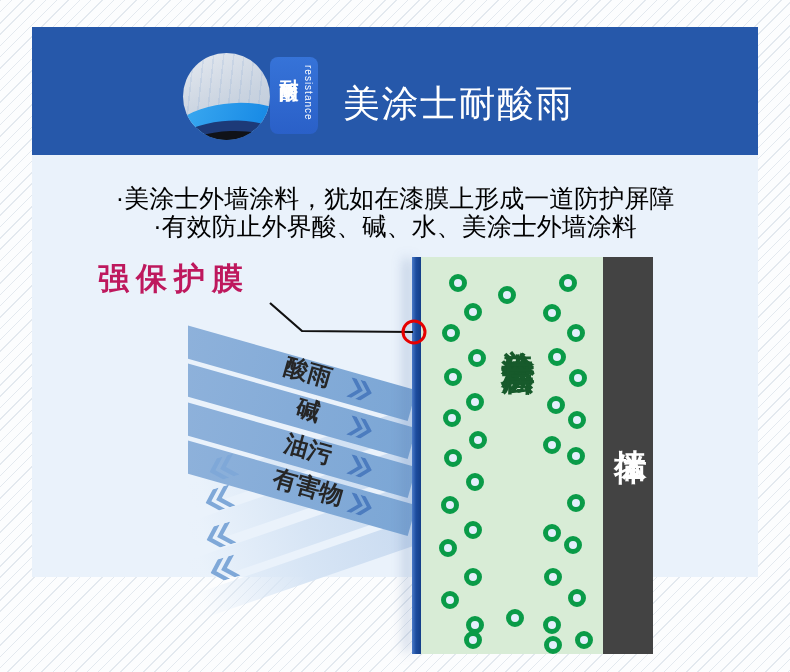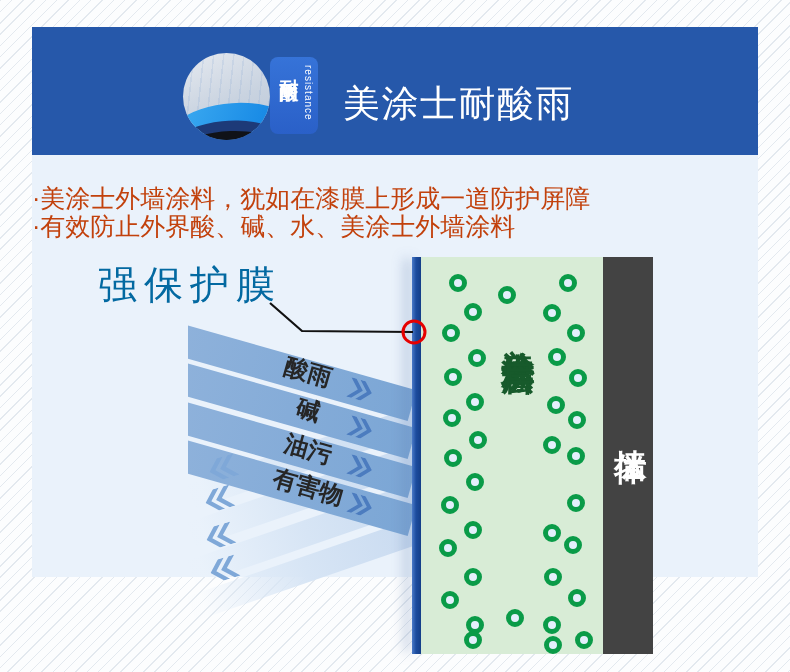--- a/index.html
+++ b/index.html
@@ -25,25 +25,25 @@
     background:#101218; transform:rotate(-9deg); }
   .badge { position:absolute; left:238px; top:30px; width:48px; height:77px; border-radius:8px;
     background:linear-gradient(180deg,#3673d8,#2a60c8); }
   .badge-main { position:absolute; left:8px; top:7px; writing-mode:vertical-rl; color:#fff;
     font-size:19px; font-weight:bold; letter-spacing:2px; line-height:22px; }
   .badge-sub { position:absolute; right:4px; top:8px; writing-mode:vertical-rl; color:#ffffff;
     font-size:10px; letter-spacing:1px; }
   .banner-title { position:absolute; left:311px; top:58px; color:#fff; font-size:37px;
     letter-spacing:1.5px; line-height:37px; white-space:nowrap; }
   
-  .intro { position:absolute; left:0; top:157px; width:726px; 
-    color:#c2410c; font-size:25px; line-height:28px; }
-  
-  .film-label { position:absolute; left:66px; top:231px; font-size:39px; font-weight:normal;
-    letter-spacing:7px; color:#0369a1; white-space:nowrap; }
+  .intro { position:absolute; left:0; top:157px; width:726px; text-align:center;
+    color:#000000; font-size:25px; line-height:28px; }
+  
+  .film-label { position:absolute; left:66px; top:231px; font-size:31px; font-weight:bold;
+    letter-spacing:7px; color:#be185d; white-space:nowrap; }
   .callout-svg { position:absolute; left:0; top:0; width:726px; height:645px; pointer-events:none; z-index:7; }
   .film-bar { position:absolute; left:380px; top:230px; width:9px; height:397px;
     background:linear-gradient(90deg,#4a7ac8 0%,#1c4c9e 45%,#143e88 100%);
     box-shadow:-9px 0 12px -2px rgba(96,126,175,0.5); z-index:5; }
   .coating-panel { position:absolute; left:389px; top:230px; width:182px; height:397px;
     background:#d8ecd6; overflow:hidden; z-index:4; }
   .wall-panel { position:absolute; left:571px; top:230px; width:50px; height:397px;
     background:#434343; z-index:4; }
   .bubble { position:absolute; width:18px; height:18px; border-radius:50%;
     border:5px solid #0a9b48; background:#e3effc; }

